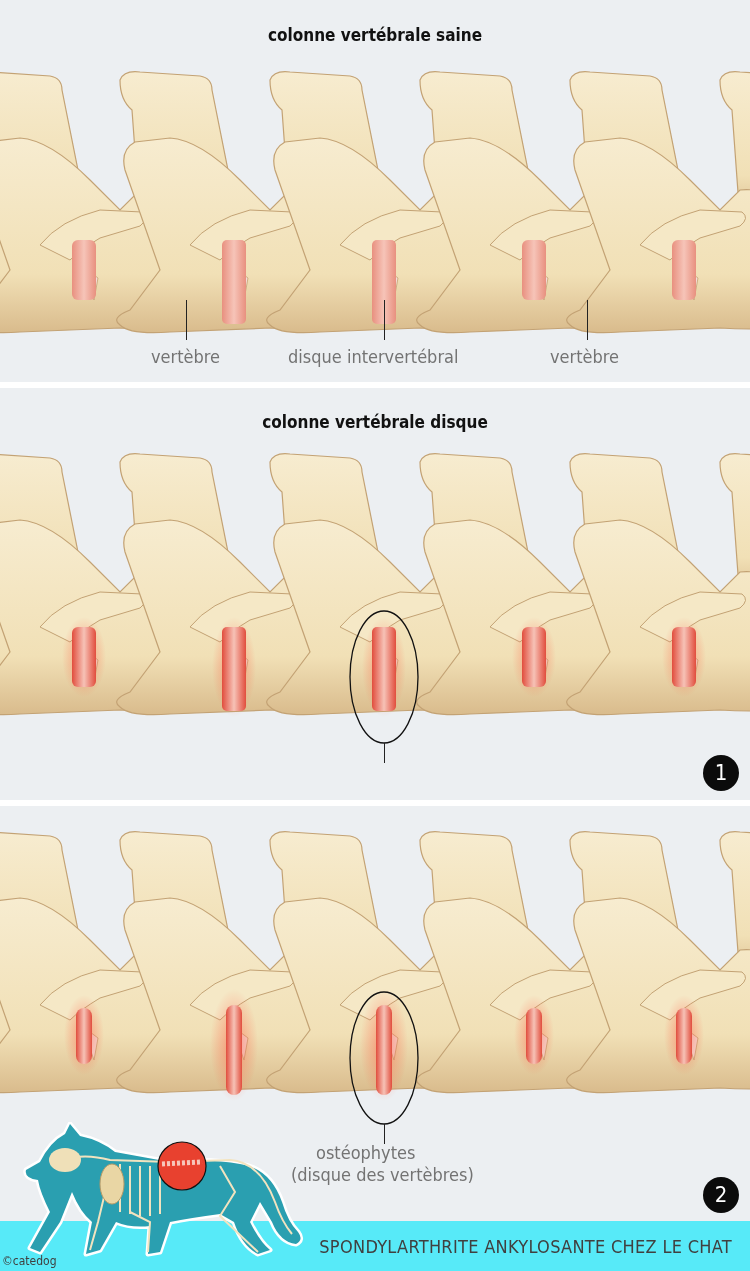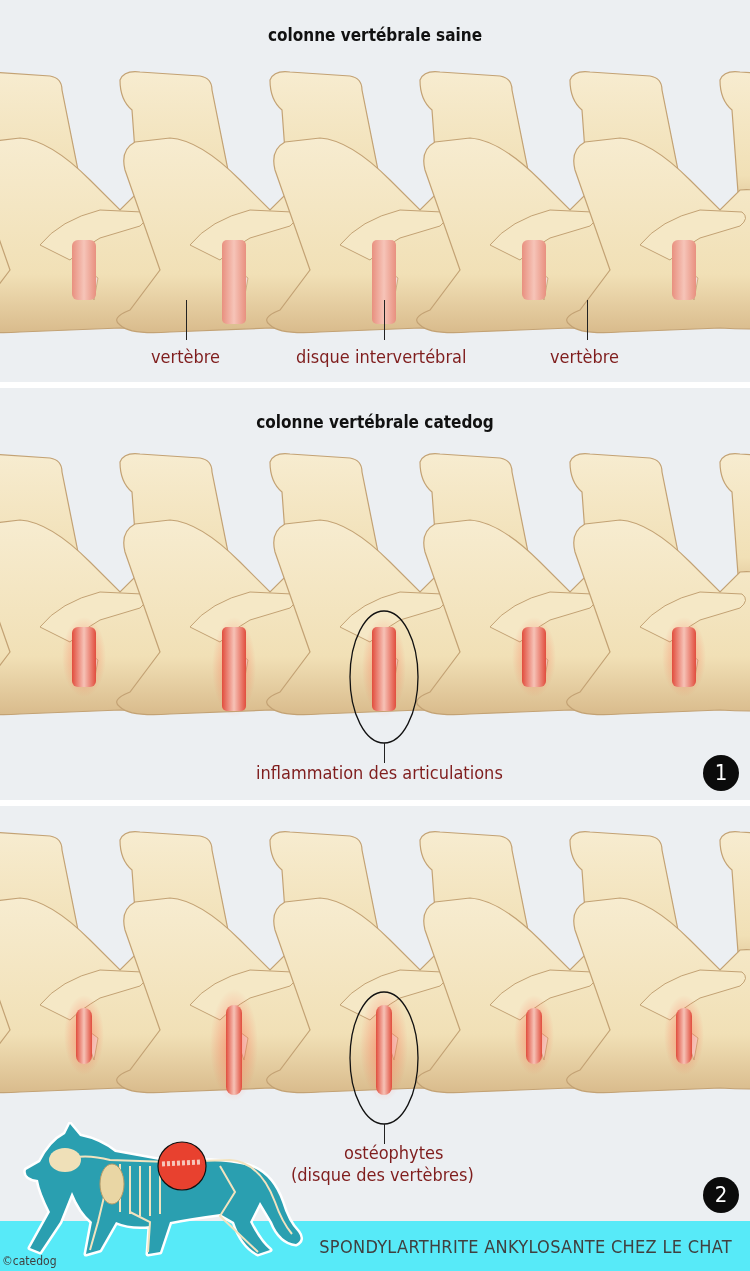--- a/index.html
+++ b/index.html
@@ -2,21 +2,21 @@
 <html><head>
 <meta charset="utf-8">
 <style>
   html,body{margin:0;padding:0;}
   body{width:750px;height:1271px;background:#ffffff;position:relative;overflow:hidden;font-family:"DejaVu Sans Condensed","DejaVu Sans",sans-serif;}
   .panel{position:absolute;left:0;width:750px;background:#eceff2;overflow:hidden;}
   #p1{top:0;height:382px;}
   #p2{top:388px;height:412px;}
   #p3{top:806px;height:465px;}
   .title{position:absolute;left:0;width:750px;text-align:center;font-weight:bold;font-size:17px;color:#111;letter-spacing:0px;}
-  .label{position:absolute;font-size:18px;color:#7f1d1d;white-space:nowrap;font-weight:300;}
+  .label{position:absolute;font-size:18px;color:#737373;white-space:nowrap;font-weight:300;}
   .leader{position:absolute;width:1px;background:#222;}
   .spine{position:absolute;left:0;top:0;}
   .badge{position:absolute;width:36px;height:36px;border-radius:50%;background:#0b0b0b;color:#fff;font-size:22px;text-align:center;line-height:36px;}
   .footer{position:absolute;left:0;top:1221px;width:750px;height:50px;background:#57eaf8;}
   .footer-text{position:absolute;right:18px;top:1236px;font-size:18px;color:#404040;letter-spacing:0.3px;}
   .copyright{position:absolute;left:2px;top:1254px;font-size:12px;color:#404040;}
   .cat{position:absolute;left:20px;top:1122px;}
 </style>
 </head>
 <body>
@@ -69,26 +69,26 @@
       <rect x="222" y="170" width="24" height="84" rx="5" fill="url(#discGrad)"></rect>
       <rect x="372" y="170" width="24" height="84" rx="5" fill="url(#discGrad)"></rect>
       <rect x="522" y="170" width="24" height="60" rx="6" fill="url(#discGrad)"></rect>
       <rect x="672" y="170" width="24" height="60" rx="6" fill="url(#discGrad)"></rect>
     </g>
   </svg>
   <div class="leader" style="left:186px;top:300px;height:40px;"></div>
   <div class="leader" style="left:384px;top:300px;height:40px;"></div>
   <div class="leader" style="left:587px;top:300px;height:40px;"></div>
   <div class="label" style="left:151px;top:346px;">vertèbre</div>
-  <div class="label" style="left:296px;top:346px;">disque intervertébral</div>
+  <div class="label" style="left:288px;top:346px;">disque intervertébral</div>
   <div class="label" style="left:550px;top:346px;">vertèbre</div>
 </div>
 
 <div class="panel" id="p2">
-  <div class="title" style="top:24px;">colonne vertébrale catedog</div>
+  <div class="title" style="top:24px;">colonne vertébrale disque</div>
   <svg class="spine" width="750" height="412">
     <g transform="translate(0,64)">
       <use href="#vertebra" x="-70" y="0"></use>
       <use href="#vertebra" x="80" y="0"></use>
       <use href="#vertebra" x="230" y="0"></use>
       <use href="#vertebra" x="380" y="0"></use>
       <use href="#vertebra" x="530" y="0"></use>
       <use href="#vertebra" x="680" y="0"></use>
       <g>
         <ellipse cx="84" cy="205" rx="22" ry="40" fill="url(#glow)"></ellipse>
@@ -99,21 +99,20 @@
         <rect x="372" y="175" width="24" height="84" rx="5" fill="url(#discRed)"></rect>
         <ellipse cx="534" cy="205" rx="22" ry="40" fill="url(#glow)"></ellipse>
         <rect x="522" y="175" width="24" height="60" rx="6" fill="url(#discRed)"></rect>
         <ellipse cx="684" cy="205" rx="22" ry="40" fill="url(#glow)"></ellipse>
         <rect x="672" y="175" width="24" height="60" rx="6" fill="url(#discRed)"></rect>
       </g>
     </g>
     <ellipse cx="384" cy="289" rx="34" ry="66" fill="none" stroke="#111" stroke-width="1.3"></ellipse>
   </svg>
   <div class="leader" style="left:384px;top:355px;height:20px;"></div>
-  <div class="label" style="left:256px;top:374px;">inflammation des articulations</div>
   <div class="badge" style="left:703px;top:367px;">1</div>
 </div>
 
 <div class="panel" id="p3">
   <svg class="spine" width="750" height="465">
     <g transform="translate(0,24)">
       <use href="#vertebra" x="-70" y="0"></use>
       <use href="#vertebra" x="80" y="0"></use>
       <use href="#vertebra" x="230" y="0"></use>
       <use href="#vertebra" x="380" y="0"></use>
@@ -128,21 +127,21 @@
         <rect x="376" y="175" width="16" height="90" rx="8" fill="url(#discRed)"></rect>
         <ellipse cx="534" cy="205" rx="20" ry="40" fill="url(#glow)"></ellipse>
         <rect x="526" y="178" width="16" height="56" rx="8" fill="url(#discRed)"></rect>
         <ellipse cx="684" cy="205" rx="20" ry="40" fill="url(#glow)"></ellipse>
         <rect x="676" y="178" width="16" height="56" rx="8" fill="url(#discRed)"></rect>
       </g>
     </g>
     <ellipse cx="384" cy="252" rx="34" ry="66" fill="none" stroke="#111" stroke-width="1.3"></ellipse>
   </svg>
   <div class="leader" style="left:384px;top:318px;height:20px;"></div>
-  <div class="label" style="left:344px;top:336px;">ostéophytes</div>
+  <div class="label" style="left:316px;top:336px;">ostéophytes</div>
   <div class="label" style="left:291px;top:358px;">(disque des vertèbres)</div>
   <div class="badge" style="left:703px;top:371px;">2</div>
 </div>
 
 <div class="footer"></div>
 
 <svg class="cat" width="290" height="140" viewBox="0 0 290 140">
   <path d="M20,40 Q30,20 45,12 L50,2 L60,14 Q80,18 95,30 L150,40 Q190,36 220,42 Q250,46 262,80 Q268,100 278,110 Q284,118 276,122 Q260,120 252,100 L240,80 L230,100 Q240,120 250,128 L238,132 Q222,124 214,100 L200,92 Q170,96 150,100 L140,130 L128,132 L130,104 Q110,106 96,100 L80,128 L66,132 L72,100 Q60,90 52,70 L40,100 L20,130 L10,126 L30,90 Q20,70 18,58 Q4,56 6,48 Z" fill="#2a9fb0" stroke="#ffffff" stroke-width="5" stroke-linejoin="round" paint-order="stroke"></path>
   <g stroke="#f2e3bf" stroke-width="2" fill="none">
     <path d="M40,40 Q60,30 90,38 L150,40 L210,38 Q240,40 255,80 Q262,100 272,112"></path>

